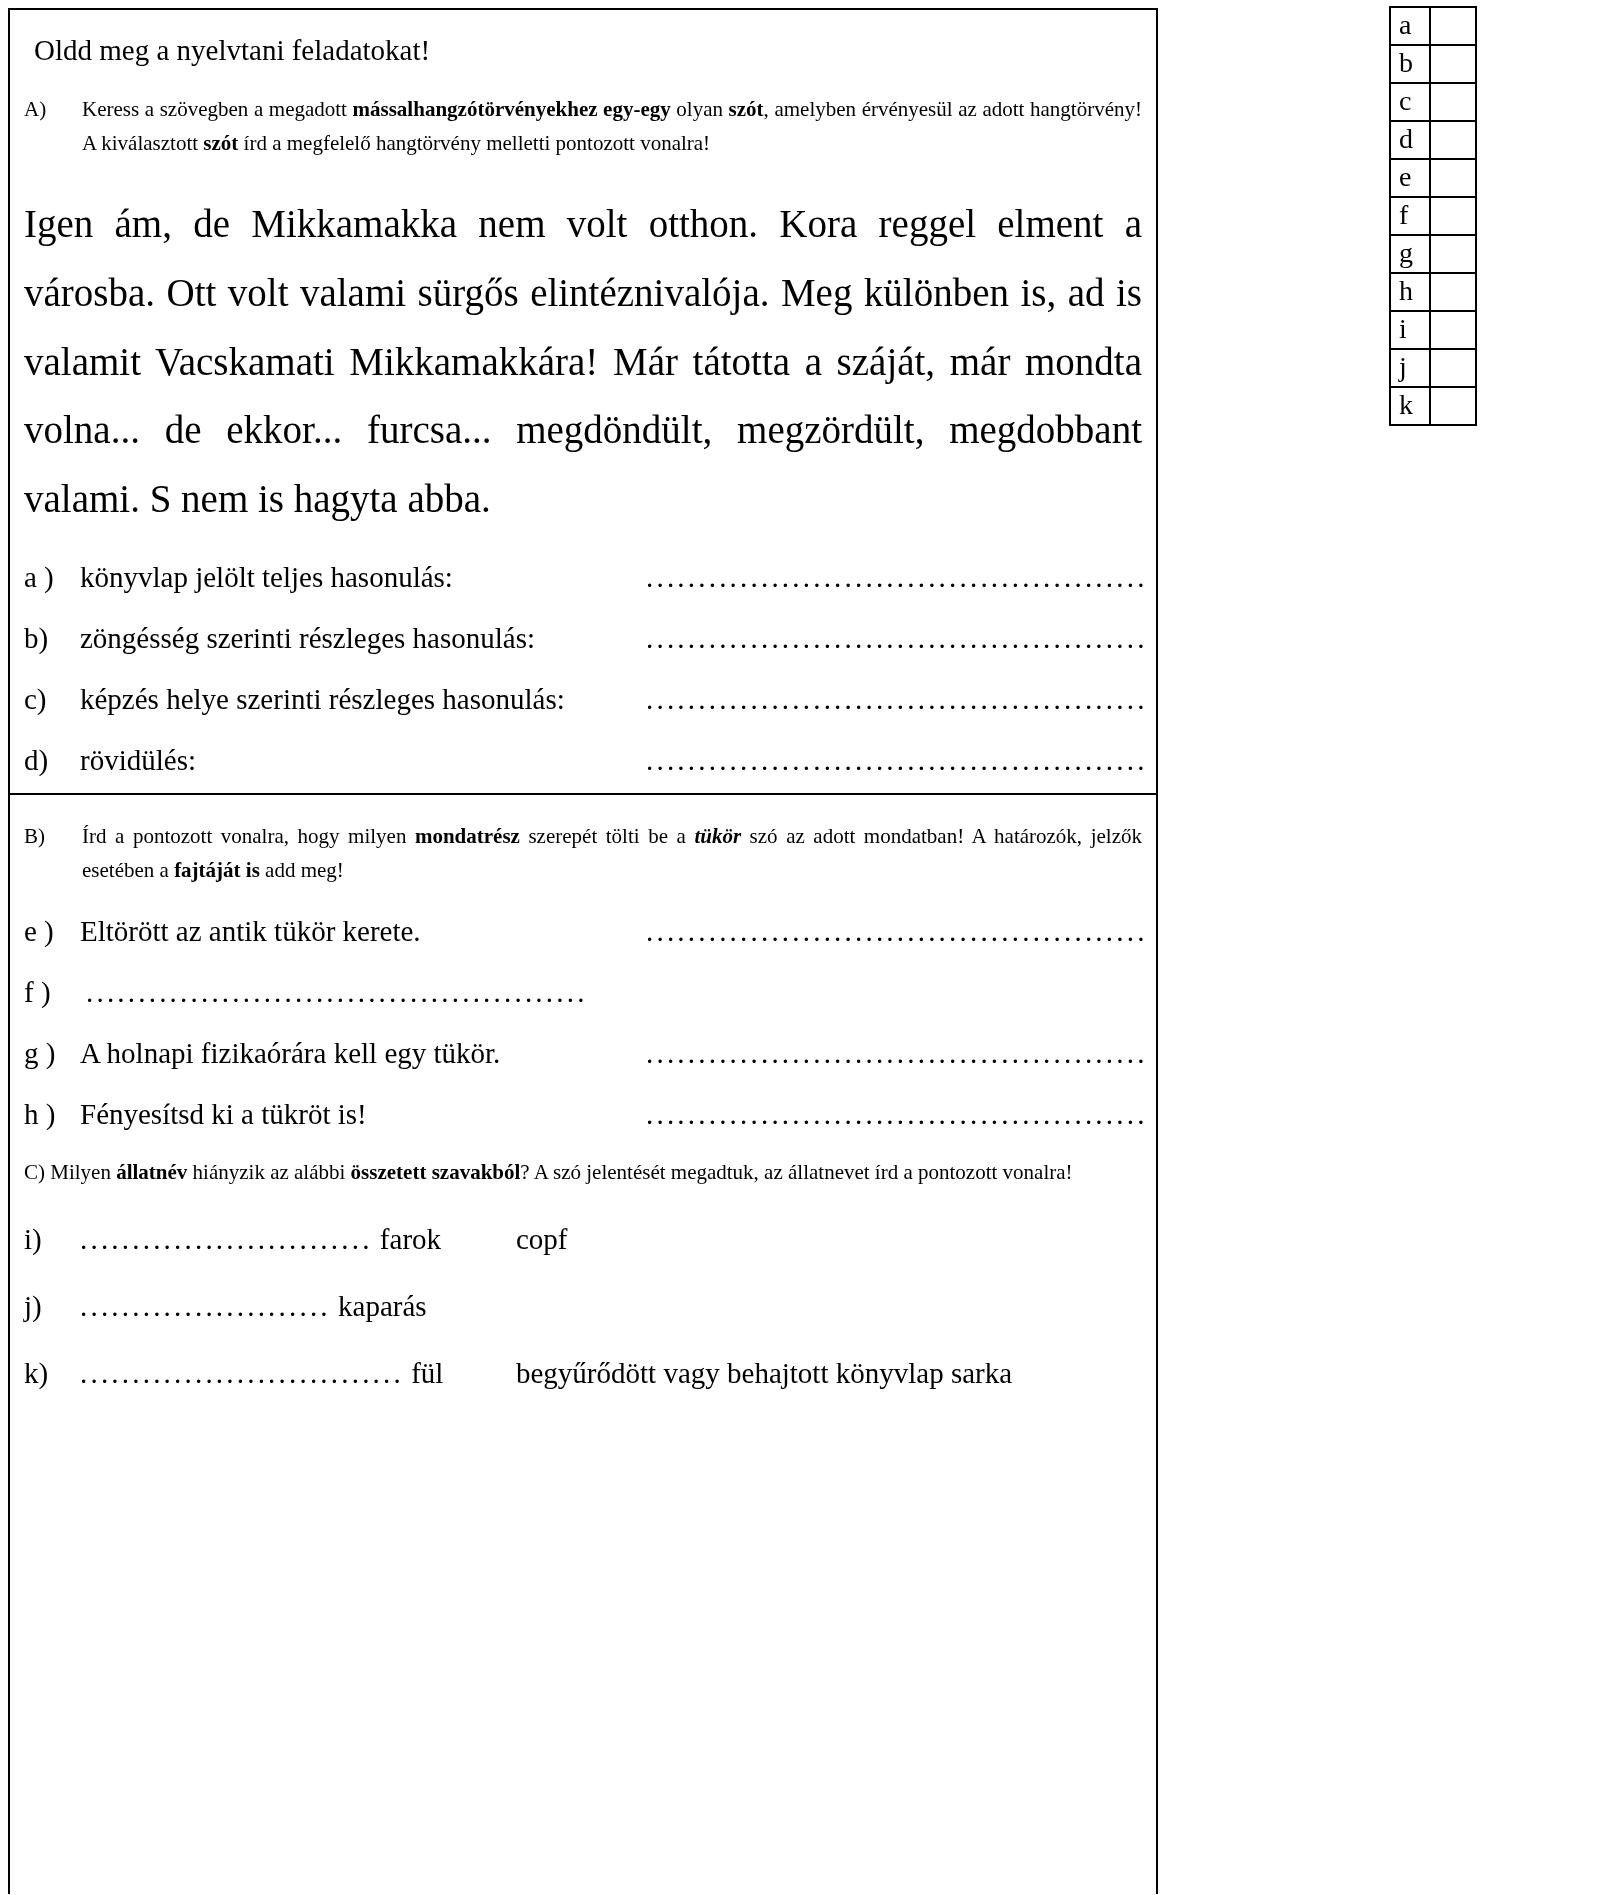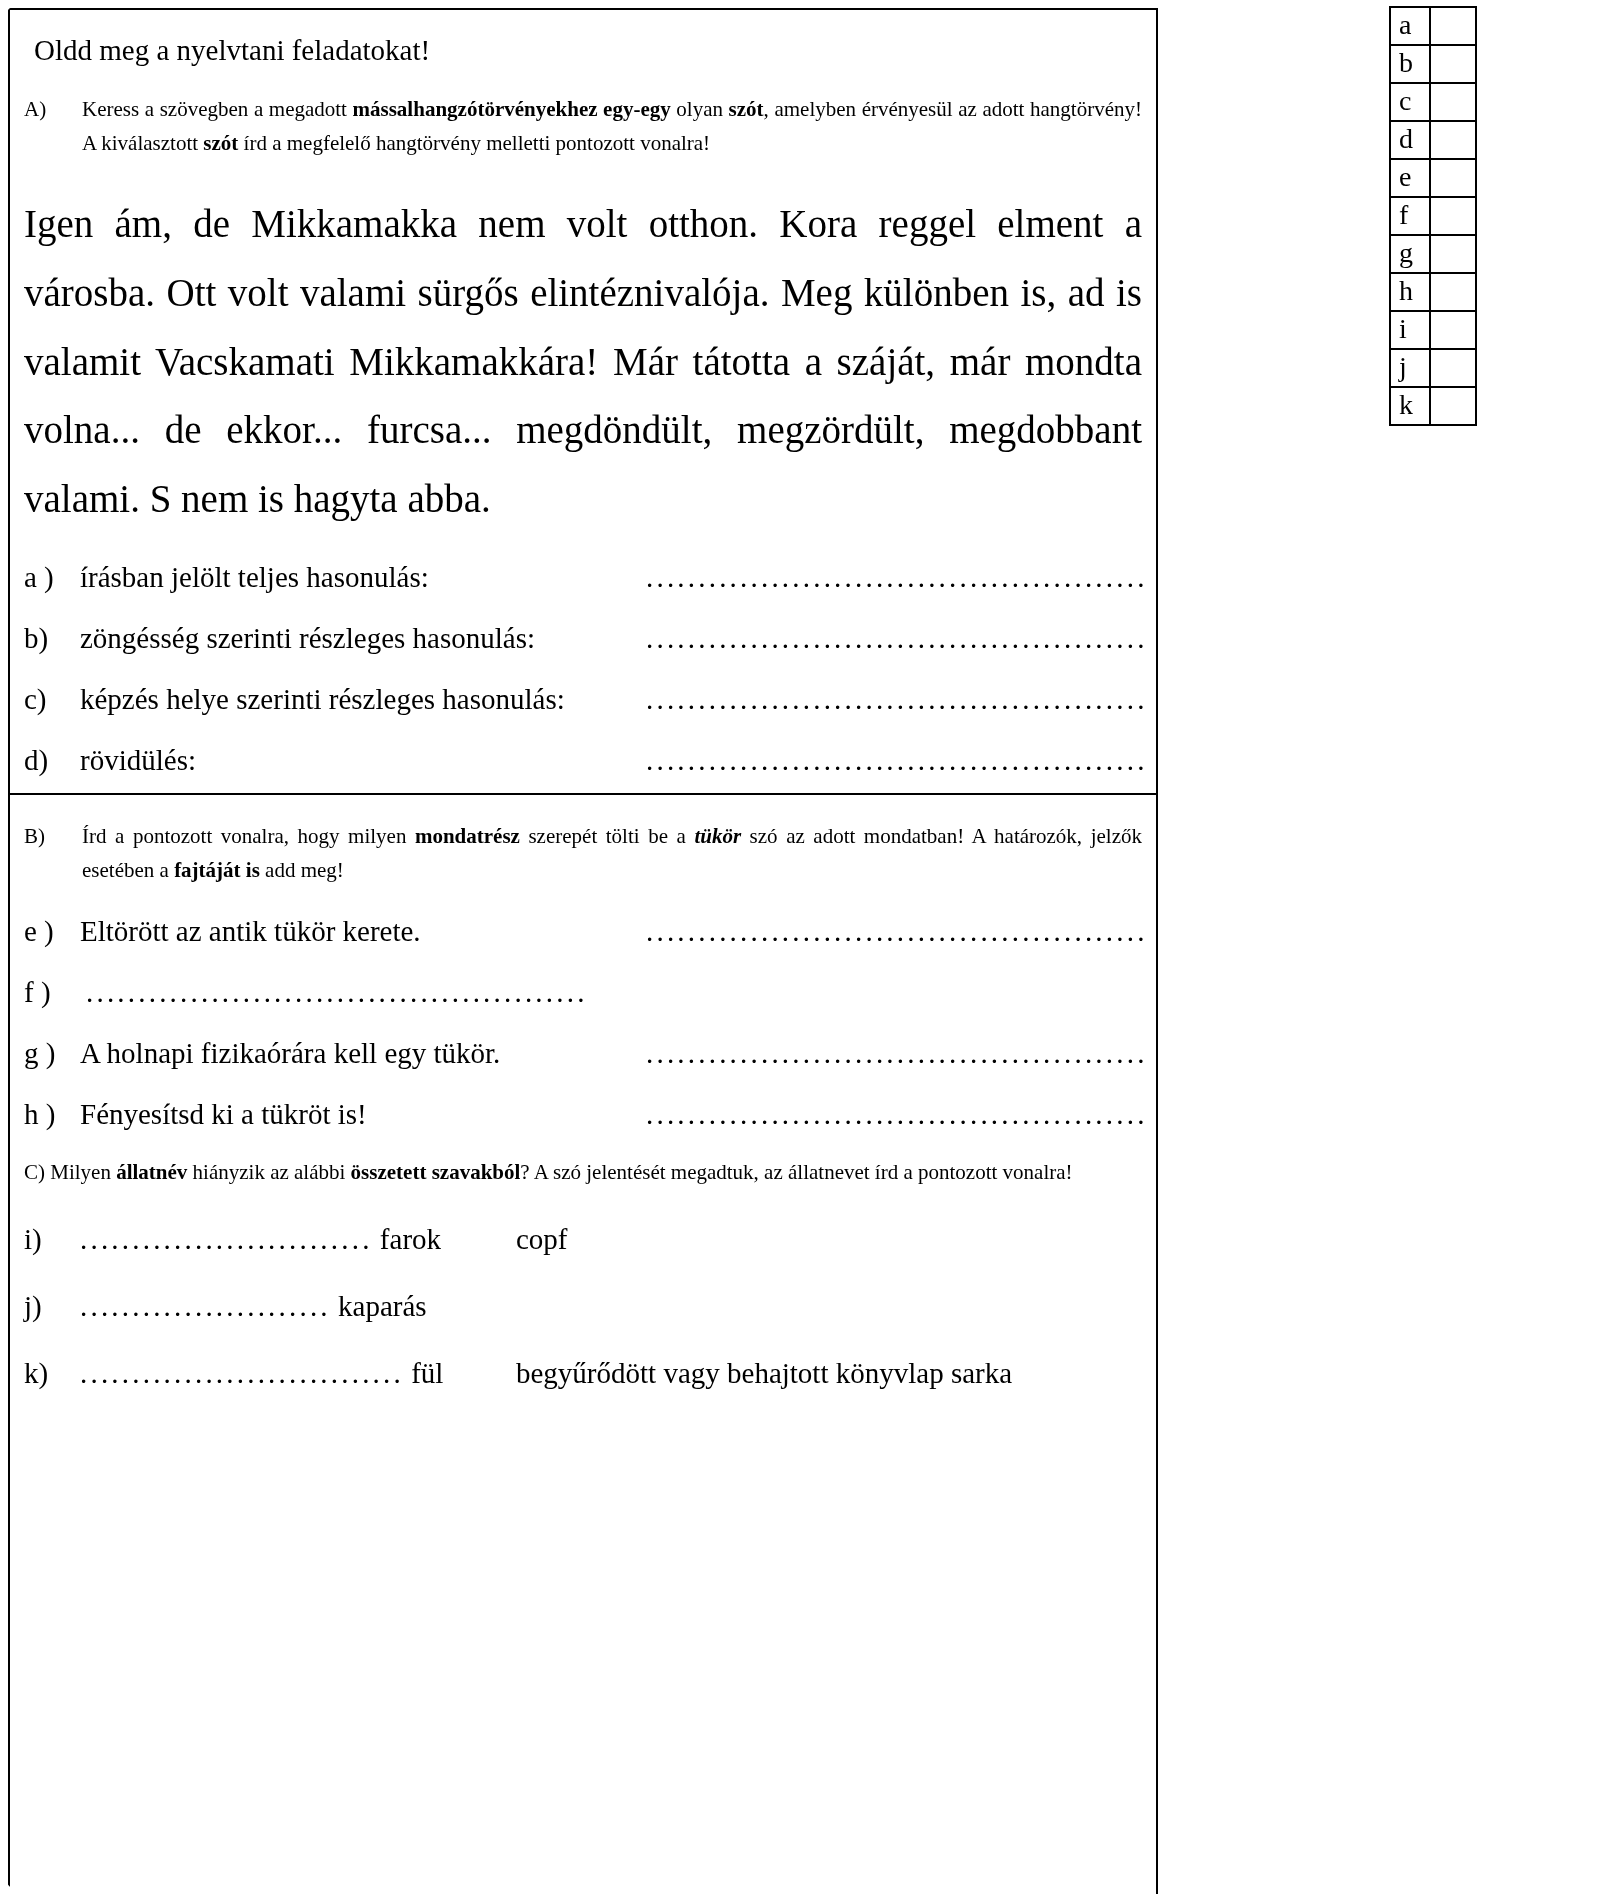--- a/index.html
+++ b/index.html
@@ -10,21 +10,20 @@
   body {
     font-family: "Liberation Serif", "DejaVu Serif", serif;
     color: #000000;
   }
   #page {
     position: relative;
     width: 1616px;
     height: 1895px;
     background: #ffffff;
     overflow: hidden;
-    border-radius: 31px;
   }
 
   
   .worksheet-frame {
     position: absolute;
     left: 8px;
     top: 8px;
     width: 1150px;
     height: 1886px;
     border: 2px solid #000;
@@ -158,21 +157,21 @@
       <div class="title">Oldd meg a nyelvtani feladatokat!</div>
 
       <div class="para hang">
         <span class="marker">A)</span><span>Keress a szövegben a megadott </span><b class="bold">mássalhangzótörvényekhez egy-egy</b><span> olyan </span><b class="bold">szót</b><span>, amelyben érvényesül az adott hangtörvény! A kiválasztott </span><b class="bold">szót</b><span> írd a megfelelő hangtörvény melletti pontozott vonalra!</span>
       </div>
 
       <div class="story">Igen ám, de Mikkamakka nem volt otthon. Kora reggel elment a városba. Ott volt valami sürgős elintéznivalója. Meg különben is, ad is valamit Vacskamati Mikkamakkára! Már tátotta a száját, már mondta volna... de ekkor... furcsa... megdöndült, megzördült, megdobbant valami. S nem is hagyta abba.</div>
 
       <div class="ansrow fixedgap">
         <span class="lbl">a )</span>
-        <span class="txt">írásban jelölt teljes hasonulás:</span>
+        <span class="txt">könyvlap jelölt teljes hasonulás:</span>
         <span class="dots">...............................................................</span>
       </div>
       <div class="ansrow fixedgap">
         <span class="lbl">b)</span>
         <span class="txt">zöngésség szerinti részleges hasonulás:</span>
         <span class="dots">...............................................................</span>
       </div>
       <div class="ansrow fixedgap">
         <span class="lbl">c)</span>
         <span class="txt">képzés helye szerinti részleges hasonulás:</span>

